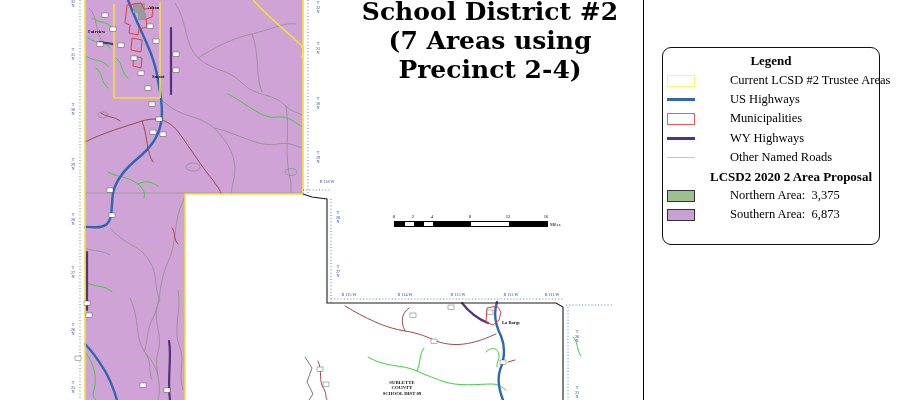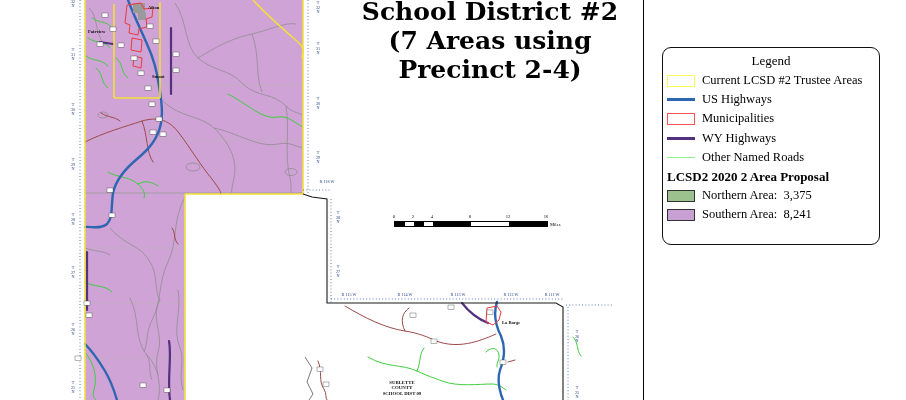--- a/index.html
+++ b/index.html
@@ -17,27 +17,27 @@
   #divider{position:absolute;left:643px;top:0;width:1px;height:400px;background:#000;}
   
   #scalebar{position:absolute;left:394px;top:214px;width:175px;height:16px;font-family:"Liberation Serif",serif;}
   #scalebar .tickrow{position:relative;height:6px;}
   #scalebar .tick{position:absolute;top:0;transform:translateX(-50%);font-size:4.6px;color:#000;}
   #scalebar .bar{position:relative;margin-top:1px;width:152px;height:4px;border:1px solid #000;display:flex;}
   #scalebar .seg{height:100%;}
   #scalebar .unit{position:absolute;left:156px;top:8px;font-size:4.6px;color:#000;}
   
   #legend{position:absolute;left:662px;top:47px;width:218px;height:198px;box-sizing:border-box;border:1.4px solid #111;border-radius:9px;background:#fff;}
-  #legend .ltitle{margin-top:5px;text-align:center;font-size:13px;font-weight:normal;color:#000;}
+  #legend .ltitle{margin-top:5px;text-align:center;font-size:13px;font-weight:bold;color:#000;}
   #legend .rows{margin-top:2px;padding:0 4px;}
-  #legend .row{height:19.2px;display:flex;align-items:center;}
+  #legend .row{height:19.2px;display:flex;align-items:center;gap:28px;}
   #legend .sw{width:28px;height:12px;margin-right:7px;box-sizing:border-box;flex-shrink:0;}
   #legend .ln{width:28px;height:0;margin-right:7px;flex-shrink:0;}
   #legend .lbl{font-size:12.5px;color:#000;white-space:pre;}
-  #legend .hdr{font-size:13px;font-weight:bold;white-space:pre;}
+  #legend .hdr{font-size:13px;font-weight:bold;white-space:pre;margin-left:43px;}
   .sw-yellow{border:1.6px solid #fcf862;background:#fff;}
   .sw-red{border:1.6px solid #ff5252;background:#fff;}
   .ln-us{border-top:3.2px solid #2e66b2;}
   .ln-wy{border-top:3.2px solid #53317e;}
   .ln-county{border-top:1.5px solid #a96b6b;}
   .ln-named{border-top:1.5px solid #8af08a;}
   .sw-north{background:#9dc08f;border:1px solid #333;}
   .sw-south{background:#c9a0d4;border:1px solid #333;}
 </style>
 </head>
@@ -318,18 +318,18 @@
       </div>
       <div class="row">
         <div class="lbl hdr">LCSD2 2020 2 Area Proposal</div>
       </div>
       <div class="row">
         <div class="sw sw-north"></div>
         <div class="lbl">Northern Area:  3,375</div>
       </div>
       <div class="row">
         <div class="sw sw-south"></div>
-        <div class="lbl">Southern Area:  8,241</div>
+        <div class="lbl">Southern Area:  6,873</div>
       </div>
     </div>
   </div>
 
 </div>
 
 </body></html>

